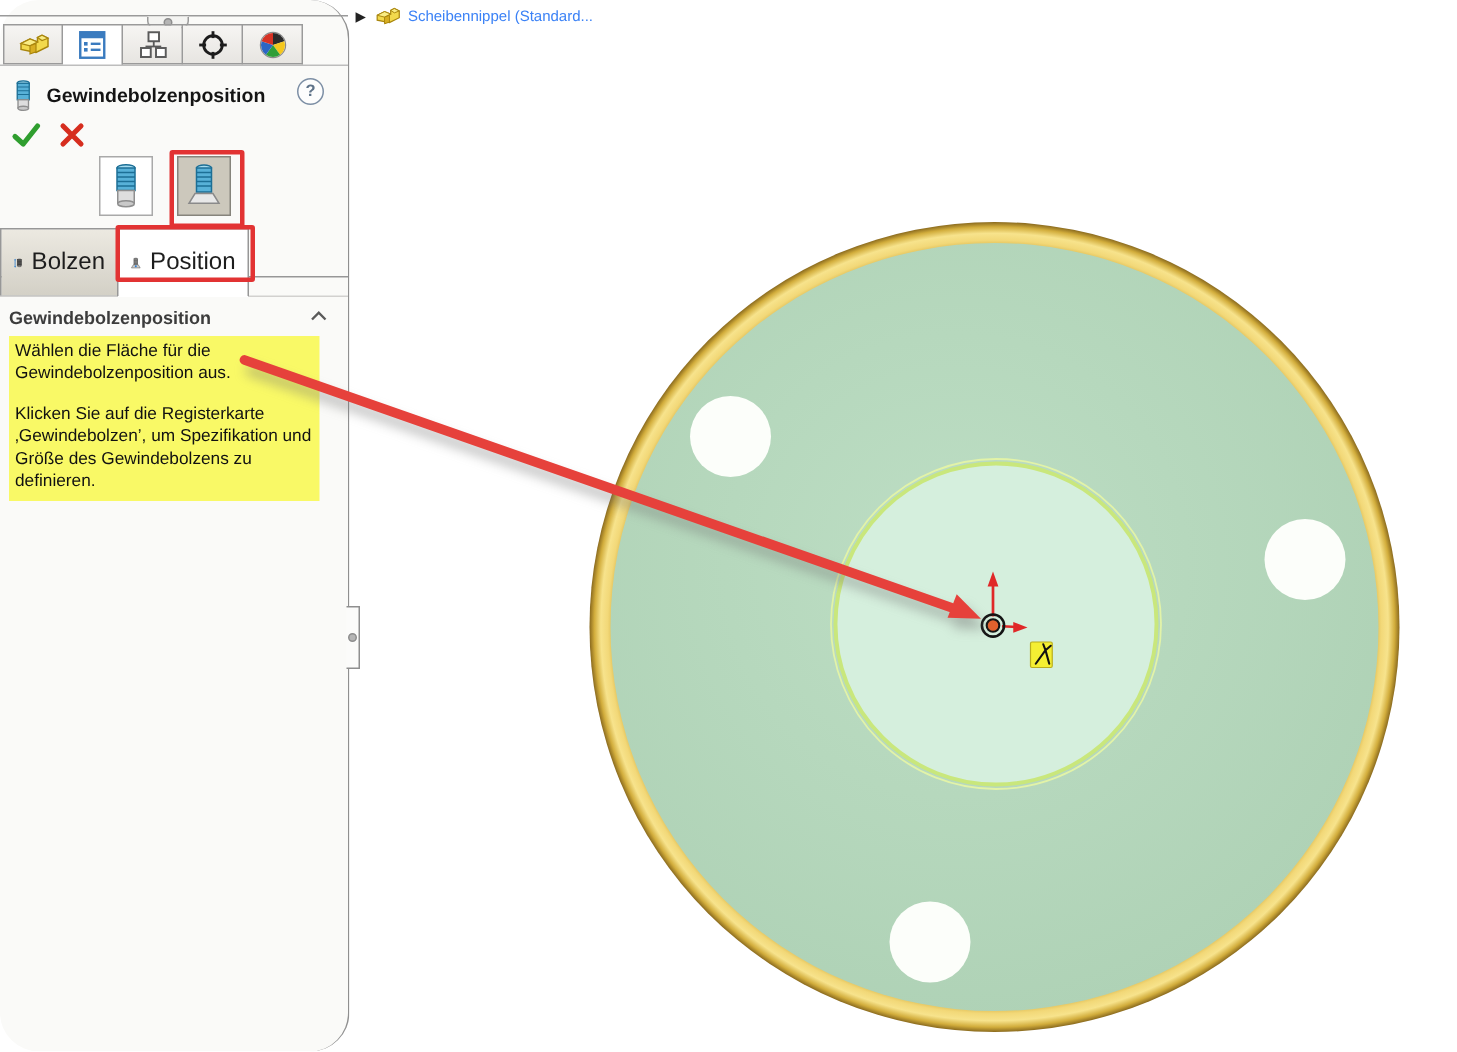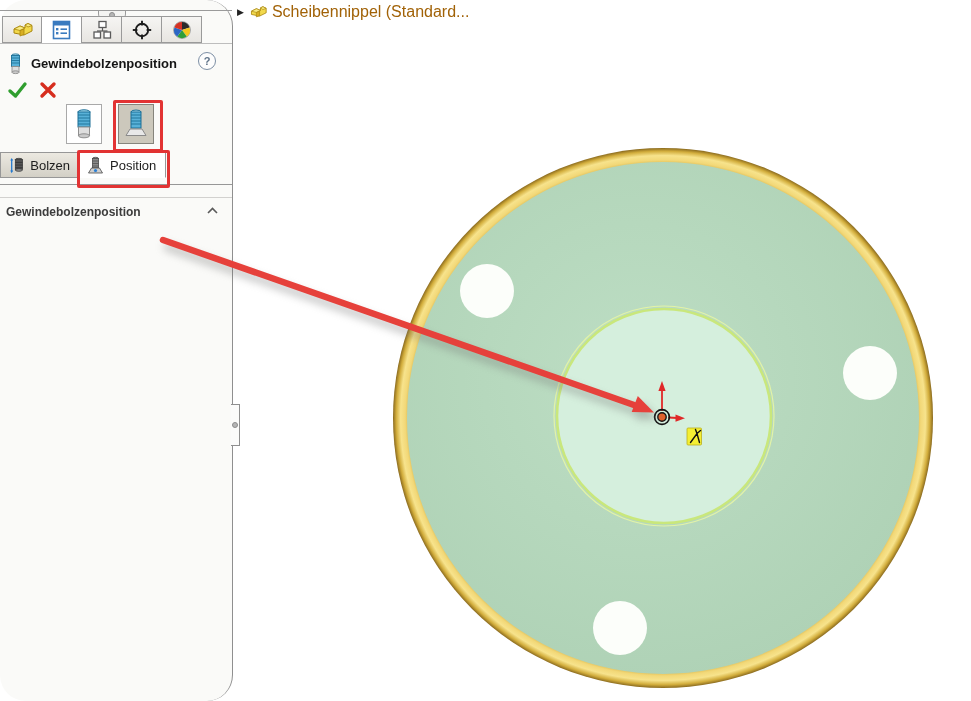--- a/index.html
+++ b/index.html
@@ -31,22 +31,22 @@
   .pm-actions{position:absolute;left:6px;top:79px;display:flex;gap:6px;}
   .act-btn{width:24px;height:22px;display:flex;align-items:center;justify-content:center;}
 
   .type-buttons{position:absolute;left:66px;top:104px;display:flex;gap:16px;}
   .type-btn{width:36px;height:40px;box-sizing:border-box;border:1px solid #a9a9a9;background:#ffffff;
          display:flex;align-items:center;justify-content:center;}
   .type-btn.selected{background:#ccc8bc;border-color:#86847c;}
 
   .sub-tabs{position:absolute;left:0;top:152px;width:232px;height:33px;}
   .sub-tabs .baseline{position:absolute;left:0;top:32px;width:232px;border-top:1px solid #979797;}
-  .sub-tab{position:absolute;top:0;height:26px;box-sizing:border-box;border:1px solid #979797;
-         display:flex;align-items:center;gap:6px;padding:0 8px;font-size:13px;color:#1d1d1d;}
+  .sub-tab{position:absolute;top:0;height:46px;box-sizing:border-box;border:1px solid #979797;
+         display:flex;align-items:center;gap:6px;padding:0 8px;font-size:16px;color:#1d1d1d;}
   .sub-tab.inactive{left:0;width:79px;background:linear-gradient(#ece9e1,#d3d0c6);}
   .sub-tab.active{left:78px;width:88px;background:#ffffff;border-bottom-color:#ffffff;z-index:2;}
 
   .panel-divider{position:absolute;left:0;top:197px;width:232px;border-top:1px solid #d2d1cf;}
 
   .section-header{position:absolute;left:0;top:203px;width:232px;height:18px;}
   .section-title{position:absolute;left:6px;top:2px;font-size:12px;font-weight:bold;color:#3c3c3c;}
   .section-chevron{position:absolute;right:14px;top:4px;}
 
   .msg-box{position:absolute;left:6px;top:224px;width:199px;background:#f9f966;padding:3px 4px 6px 4px;
@@ -58,21 +58,21 @@
          border:1px solid #8f8f8f;border-left:none;box-sizing:border-box;z-index:12;}
   .right-split-handle .dot{position:absolute;left:1px;top:17px;width:4px;height:4px;border-radius:50%;
          background:#b5b5b5;border:1px solid #8d8d8d;}
 
   
   .anno-rect{position:absolute;border:3px solid #e23333;border-radius:2px;z-index:20;pointer-events:none;}
   .anno-rect.btn2{left:113px;top:100px;width:44px;height:46px;}
   .anno-rect.postab{left:77px;top:150px;width:87px;height:32px;}
   .breadcrumb{position:absolute;left:237px;top:3px;display:flex;align-items:center;gap:5px;z-index:15;}
   .breadcrumb .expander{font-size:9px;color:#222;}
-  .breadcrumb .label{font-size:16px;color:#a16207;}
+  .breadcrumb .label{font-size:10px;color:#3b82f6;}
 
   .scene{position:absolute;left:0;top:0;z-index:1;pointer-events:none;}
   .scene .hit{pointer-events:auto;}
   .anno-layer{position:absolute;left:0;top:0;z-index:50;pointer-events:none;}
   .anno-arrow{filter:drop-shadow(4px 7px 4px rgba(110,110,110,0.45));}
 </style>
 </head>
 <body>
 
 <div class="stage">
@@ -262,20 +262,24 @@
 
     <div class="panel-divider"></div>
 
     <div class="section-header">
       <span class="section-title">Gewindebolzenposition</span>
       <svg class="section-chevron" width="11" height="7" viewBox="0 0 11 7">
         <polyline points="1,6 5.5,1.5 10,6" fill="none" stroke="#5a5a5a" stroke-width="1.6"></polyline>
       </svg>
     </div>
 
+    <div class="msg-box">
+      <p>Wählen die Fläche für die Gewindebolzenposition aus.</p>
+      <p>Klicken Sie auf die Registerkarte ‚Gewindebolzen’, um Spezifikation und Größe des Gewindebolzens zu definieren.</p>
+    </div>
 
     <div class="right-split-handle">
       <div class="dot"></div>
     </div>
   </div>
 
   <div class="breadcrumb">
     <span class="expander">▶</span>
     <svg width="18" height="16" viewBox="0 0 22 18">
       <polygon points="3,8 9,5 14,7 14,4 17,2.5 21,4.5 21,10 13,14 3,12" fill="#f2d94c" stroke="#a9860e" stroke-width="1"></polygon>

